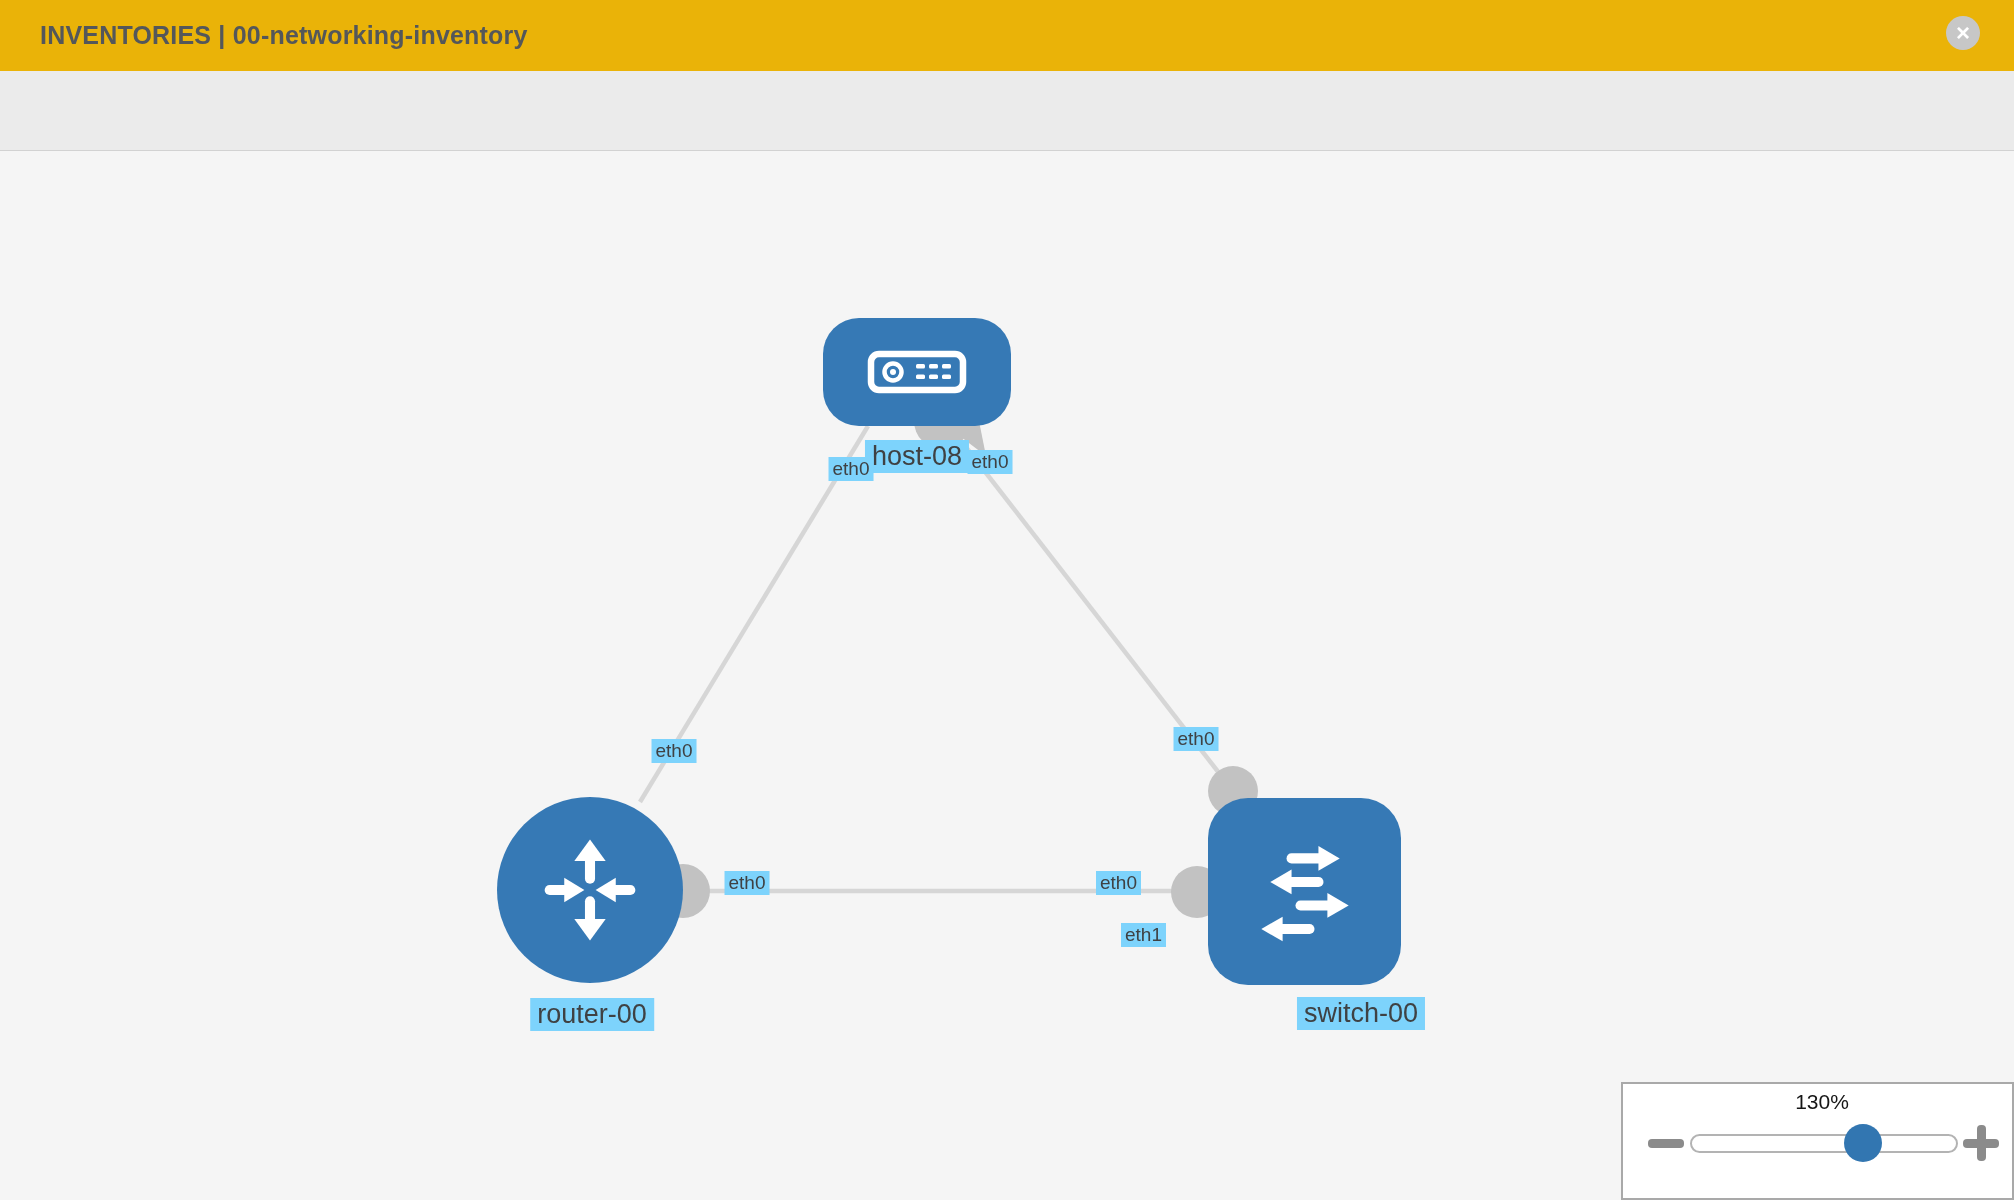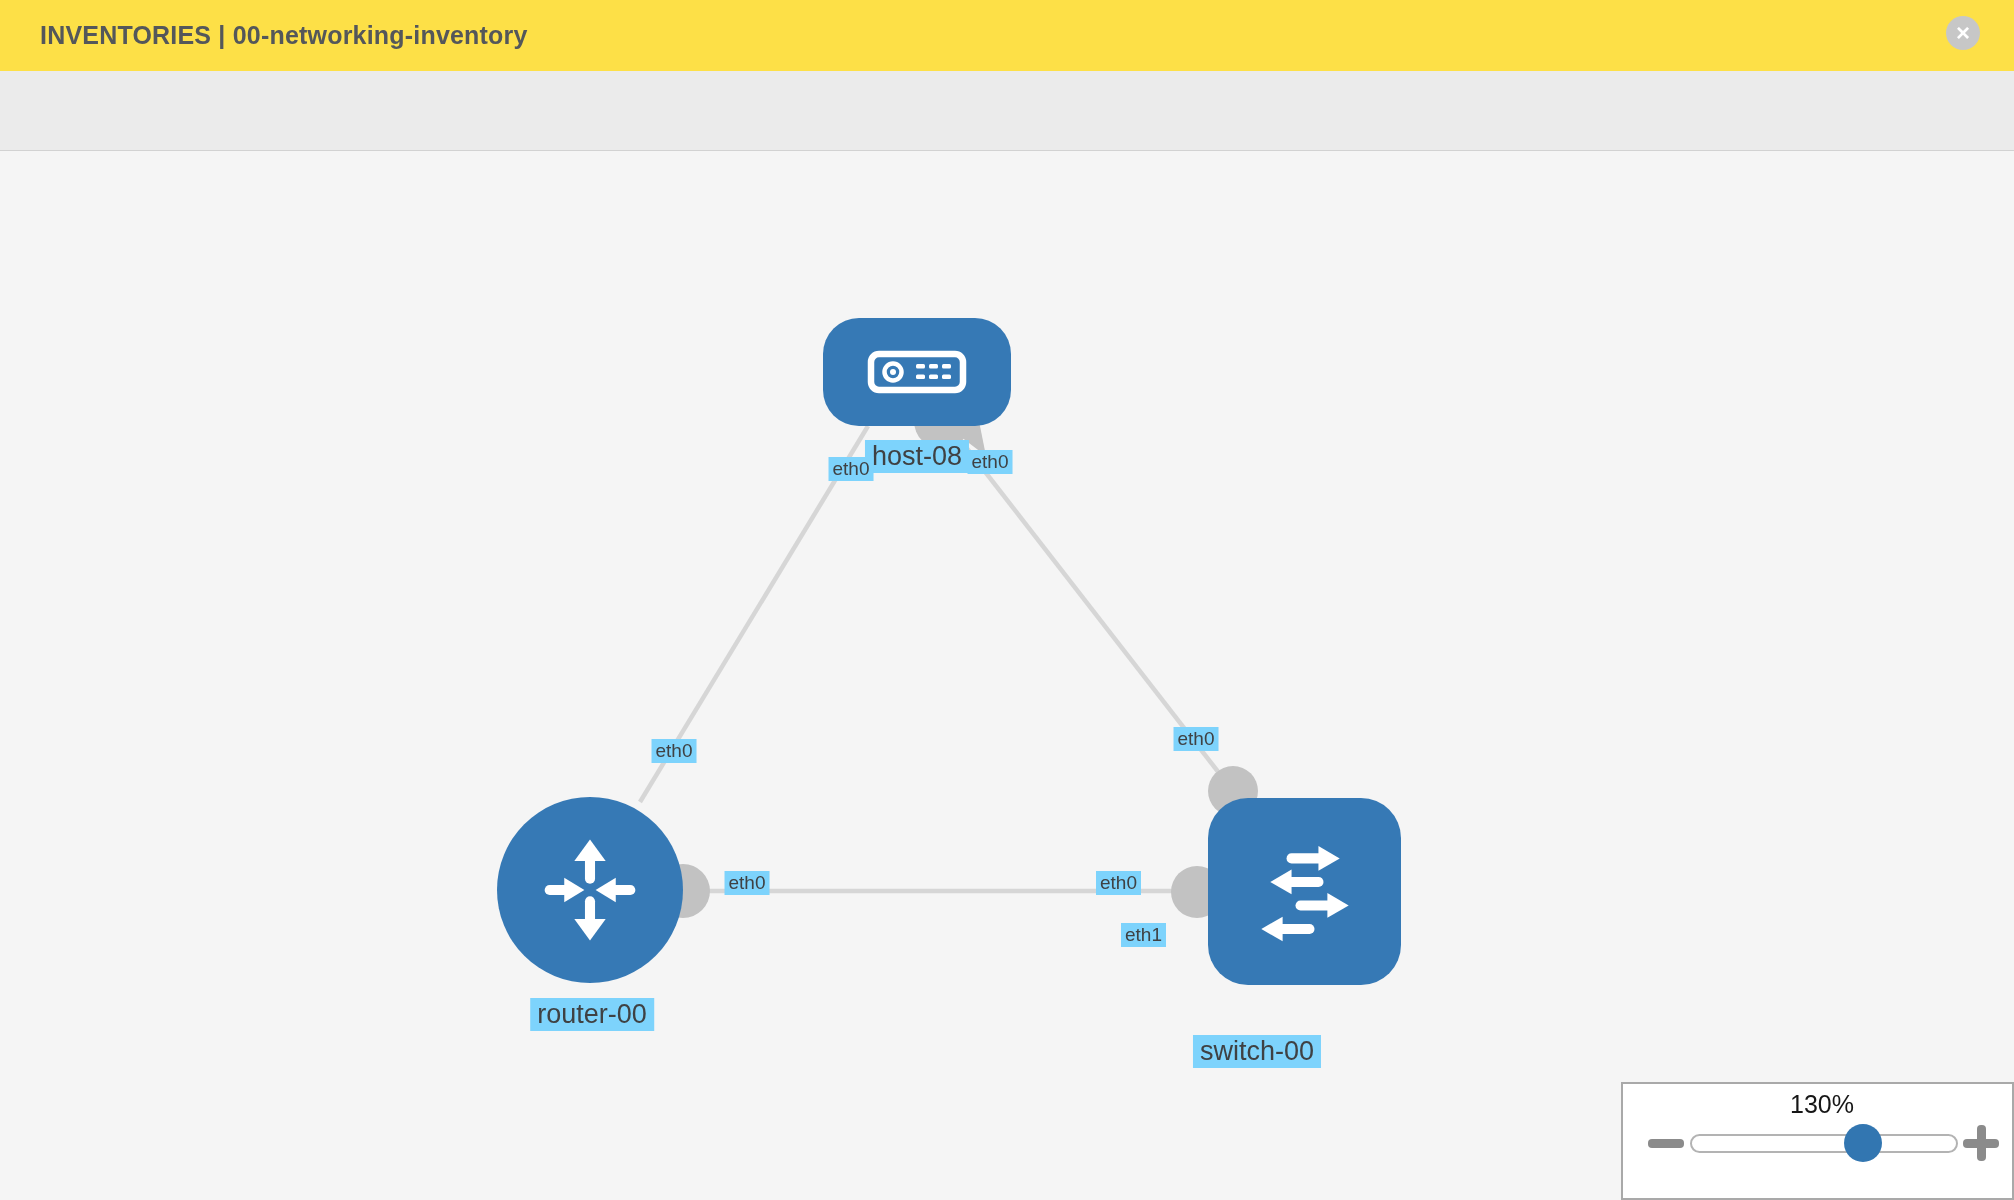--- a/index.html
+++ b/index.html
@@ -2,21 +2,21 @@
 <html style="--node-fill: #3679b5; --accent-blue: #3276b1; --link: #d6d6d6; --connector: #c2c2c2; --toolbar-bg: #ebebeb; --canvas-bg: #f5f5f5;"><head>
 <meta charset="utf-8">
 <style>
   html,body { margin:0; padding:0; }
   body {
     width:2014px; height:1200px; position:relative; overflow:hidden;
     background:#ffffff; font-family:"Liberation Sans", sans-serif;
   }
 
   
-  .header { position:absolute; left:0; top:0; width:2014px; height:71px; background:#fde047; }
+  .header { position:absolute; left:0; top:0; width:2014px; height:71px; background:#eab308; }
   .page-title {
     position:absolute; left:40px; top:0; line-height:71px;
     font-size:25px; font-weight:bold; color:#54575a; letter-spacing:0.2px;
   }
   .close-btn {
     position:absolute; left:1946px; top:16px; width:34px; height:34px;
     border-radius:50%; background:#c7c7c7; color:#ffffff;
     font-size:24px; font-weight:bold; text-align:center; line-height:33px;
     cursor:pointer; user-select:none;
   }
@@ -60,38 +60,38 @@
     display:flex; align-items:center; justify-content:center; cursor:pointer;
   }
   .node-host   { left:823px; top:318px; width:188px; height:108px; border-radius:36px; }
   .node-router { left:497px; top:797px; width:186px; height:186px; border-radius:50%; }
   .node-switch { left:1208px; top:798px; width:193px; height:187px; border-radius:40px; }
 
   .chip { position:absolute; background:#7dd3fc; color:#3f4143; white-space:nowrap; z-index:3; }
   .node-label { font-size:27px; padding:1px 7px; transform:translateX(-50%); }
   .label-host   { left:917px;  top:440px; }
   .label-router { left:592px;  top:998px; }
-  .label-switch { left:1257px; top:997px;margin-top:38px; }
+  .label-switch { left:1361px; top:997px; }
   .iface { font-size:19px; padding:1px 4px; }
   .iface-host-left    { left:851px;  top:457px; transform:translateX(-50%); }
   .iface-host-right   { left:990px;  top:450px; transform:translateX(-50%); }
   .iface-router-top   { left:674px;  top:739px; transform:translateX(-50%); }
   .iface-switch-top   { left:1196px; top:727px; transform:translateX(-50%); }
   .iface-router-right { left:747px;  top:871px; transform:translateX(-50%); }
   .iface-switch-left-back  { left:1096px; top:871px; z-index:3; }
   .iface-switch-left-front { left:1121px; top:923px; z-index:4; }
 
   
   .zoom-panel {
     position:absolute; left:1621px; top:1082px; width:393px; height:118px;
     background:#ffffff; border:2px solid #a9a9a9; box-sizing:border-box; z-index:5;
   }
   .zoom-value {
     position:absolute; left:1822px; top:1090px; transform:translateX(-50%);
-    font-size:25px; color:#161616; z-index:6;
+    font-size:21px; color:#161616; z-index:6;
   }
   .zoom-minus {
     position:absolute; left:1648px; top:1139px; width:36px; height:9px;
     border-radius:4px; background:#8b8b8b; z-index:6; cursor:pointer;
   }
   .zoom-track {
     position:absolute; left:1690px; top:1134px; width:268px; height:19px;
     border:2px solid #b3b3b3; border-radius:10px; background:#ffffff;
     box-sizing:border-box; z-index:6; cursor:pointer;
   }

